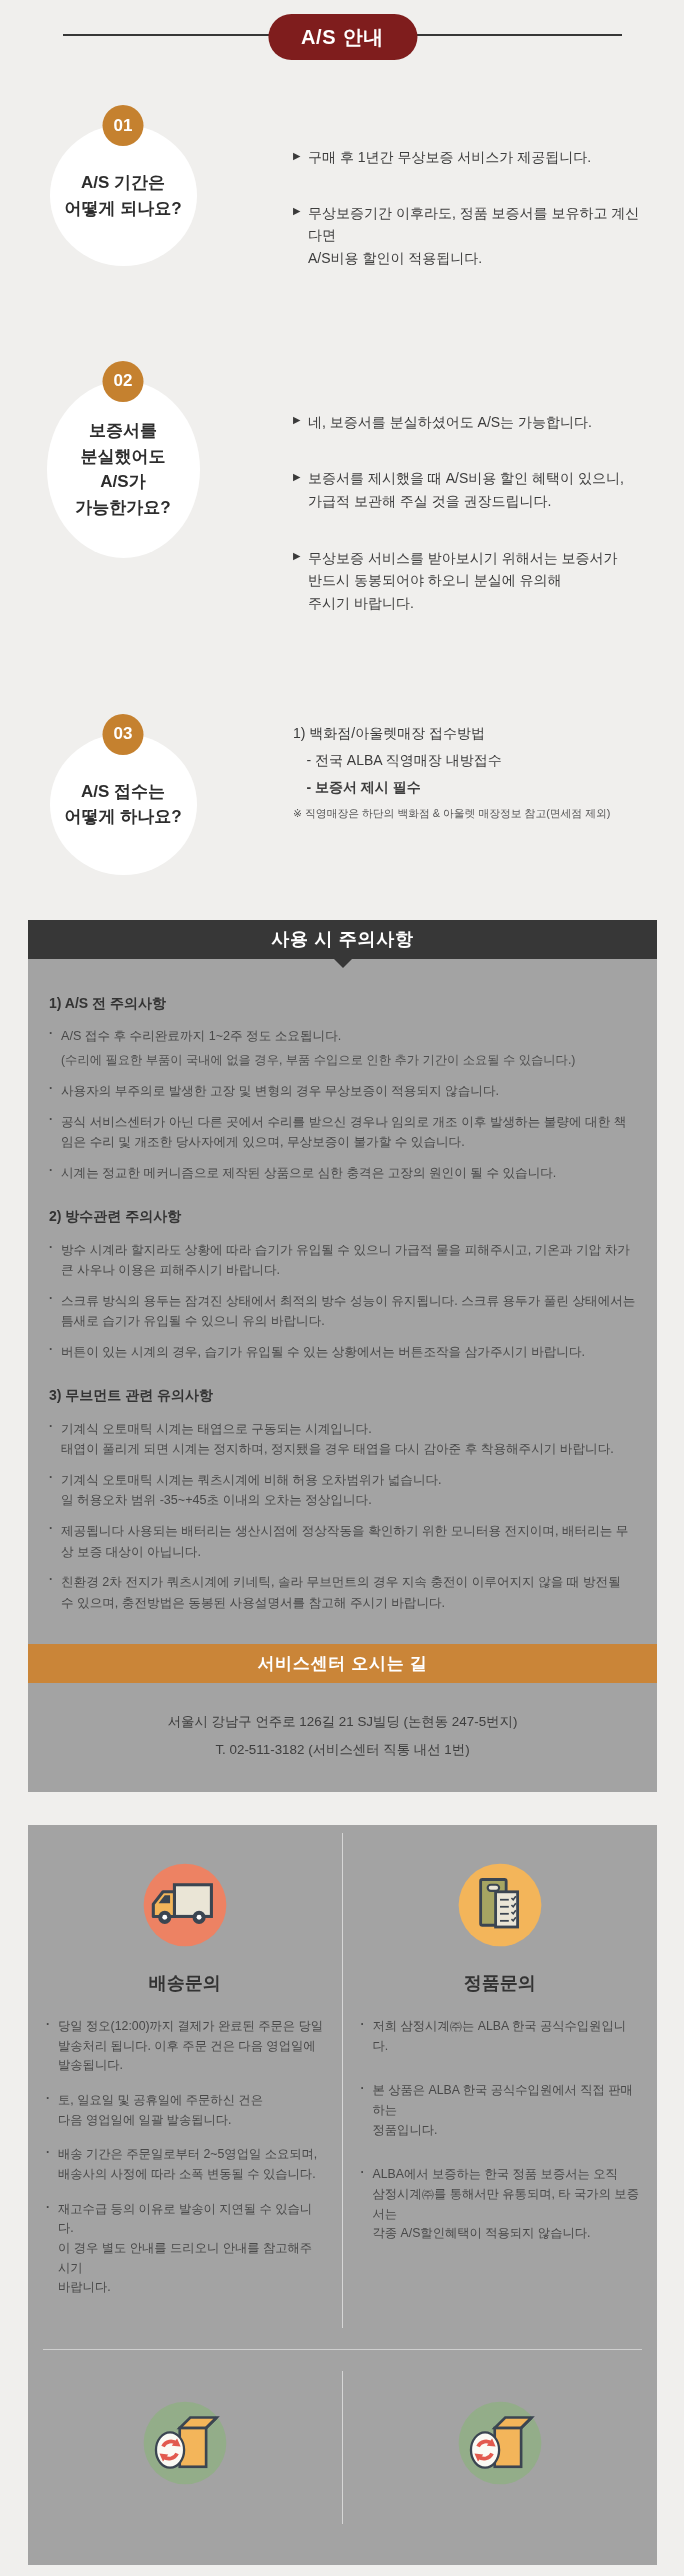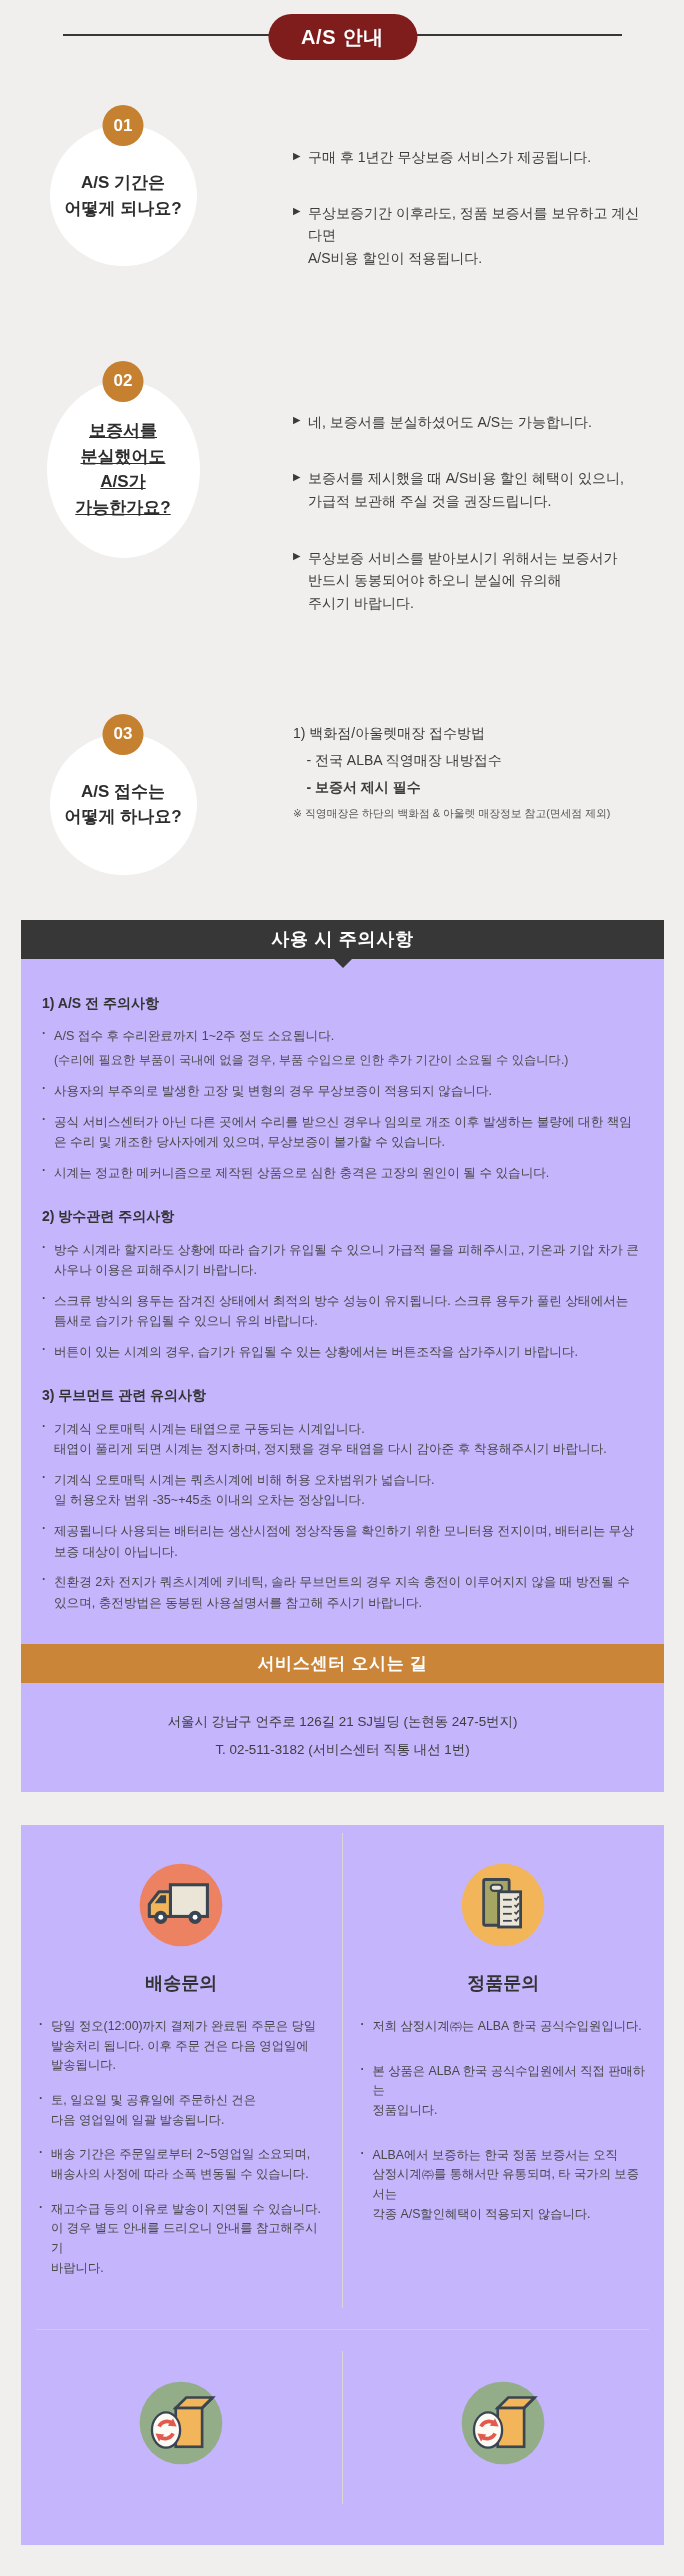--- a/index.html
+++ b/index.html
@@ -25,21 +25,21 @@
 
   
   .faq-row{display:flex;align-items:flex-start;}
   .faq-left{width:246px;flex:none;display:flex;justify-content:center;}
   .q-bubble{
     position:relative;background:#fff;border-radius:50%;
     width:147px;display:flex;align-items:center;justify-content:center;
     text-align:center;font-weight:bold;font-size:17px;line-height:1.5;color:#2d2d2d;
   }
   .q-bubble.h1{height:141px;}
-  .q-bubble.h2{height:177px;width:153px;text-decoration:underline;}
+  .q-bubble.h2{height:177px;width:153px;}
   .q-bubble.h3{height:141px;}
   .num-circle{
     position:absolute;top:-20px;left:50%;transform:translateX(-50%);
     width:41px;height:41px;border-radius:50%;background:#c5812f;
     color:#fff;font-weight:bold;font-size:17px;
     display:flex;align-items:center;justify-content:center;z-index:3;
   }
   .faq-right{flex:1;padding-right:33px;margin-left:47px;}
   .arrow-item{display:flex;margin-bottom:22px;}
   .arrow-item .marker{flex:none;width:15px;font-size:9.7px;color:#3a3a3a;padding-top:3.7px;}
@@ -47,21 +47,21 @@
   .arrow-item .txt{font-size:14px;line-height:1.62;color:#3c3c3c;}
 
   .method-group{margin-bottom:19.3px;}
   .method-heading{font-size:14px;color:#3a3a3a;margin-bottom:7.4px;}
   .method-line{font-size:14px;color:#3c3c3c;margin:6px 0 6px 13.4px;line-height:1.5;}
   .method-line.bold{font-weight:bold;}
   .method-note{font-size:10.8px;color:#555;margin:9px 0 0 0;}
   .method-note .b{font-weight:bold;}
 
   
-  .card{margin:0 21px;background:#c4b5fd;}
+  .card{margin:0 28px;background:#a3a3a3;}
   .card-header{
     position:relative;height:39px;background:#373737;
     display:flex;align-items:center;justify-content:center;
   }
   .card-header .card-title{color:#fff;font-weight:bold;font-size:18px;letter-spacing:0.7px;}
   .card-header .pointer{
     position:absolute;left:50%;bottom:-9.7px;transform:translateX(-50%);
     width:0;height:0;border-left:9.7px solid transparent;border-right:9.7px solid transparent;
     border-top:9.7px solid #373737;
   }

